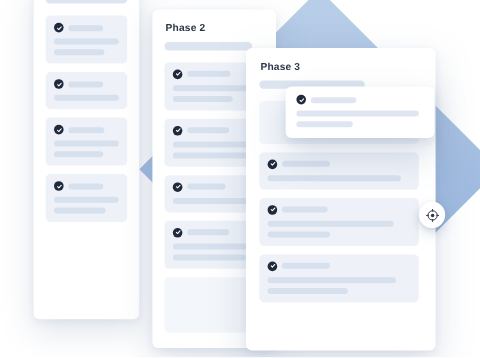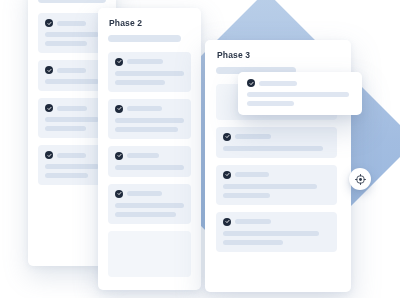--- a/index.html
+++ b/index.html
@@ -44,31 +44,31 @@
 
   .col-1 {
     left: 28px;
     top: -16px;
     width: 88px;
     height: 282px;
     padding: 12px 10px 0 10px;
     box-shadow: 0 10px 26px rgba(116,136,170,0.22), 0 2px 6px rgba(116,136,170,0.10);
   }
   .col-2 {
-    left: 98px;
+    left: 127px;
     top: 8px;
     width: 103px;
     height: 282px;
     padding: 11px 10px 0 10px;
     box-shadow: 0 10px 26px rgba(116,136,170,0.24), 0 2px 6px rgba(116,136,170,0.12);
   }
   .col-3 {
     left: 205px;
     top: 40px;
-    width: 146px;
+    width: 158px;
     height: 252px;
     padding: 11px 14px 0 11px;
     box-shadow: 0 12px 30px rgba(116,136,170,0.26), 0 2px 6px rgba(116,136,170,0.12);
   }
 
   .col-title {
     font-size: 8.5px;
     font-weight: bold;
     color: #2b3648;
     letter-spacing: 0.15px;

